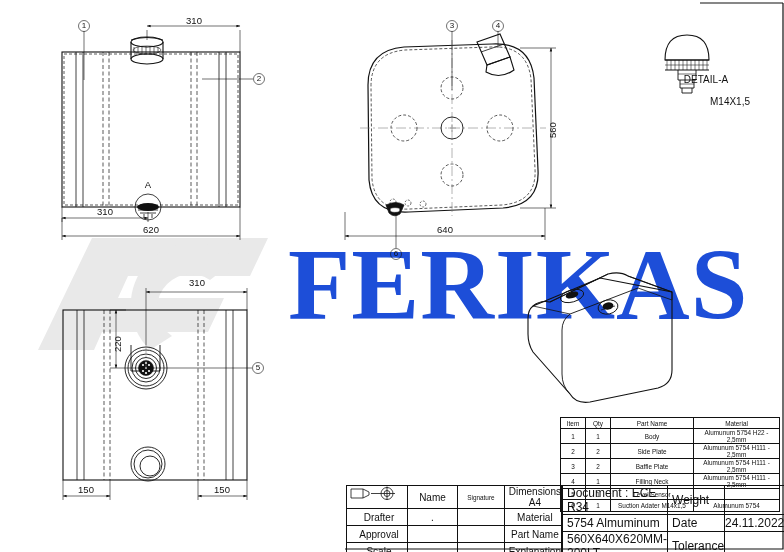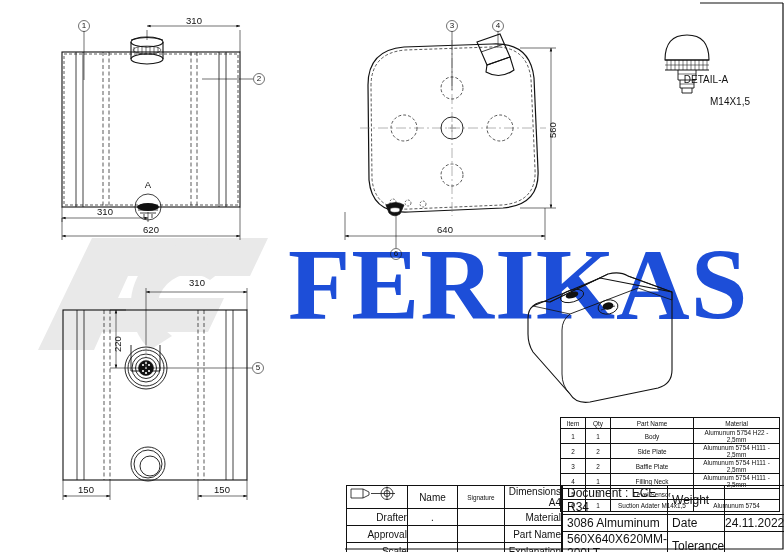--- a/index.html
+++ b/index.html
@@ -16,21 +16,21 @@
       letter-spacing:1px;color:#1d4ed8;font-family:"Liberation Serif","DejaVu Serif",serif;
       line-height:1;white-space:nowrap;}
   
   table{border-collapse:collapse;position:absolute;font-size:6.4px;color:#111;}
   table td,table th{border:0.7px solid #111;padding:0;margin:0;
       text-align:center;vertical-align:middle;font-weight:normal;}
   #parts-table{left:560px;top:417px;width:220px;}
   #parts-table td,#parts-table th{height:10.2px;}
   #tb-left{left:346px;top:485px;width:216px;}
   #tb-left td{height:16px;font-size:10px;}
-  #tb-left td.l{text-align:right;padding-left:4px;}
+  #tb-left td.l{text-align:center;padding-left:4px;}
   #tb-right{left:562px;top:485px;width:218px;}
   #tb-right td{height:16px;font-size:12px;}
   #tb-right td.l{text-align:left;padding-left:4px;}
   svg{position:absolute;left:0;top:0;}
 </style>
 </head>
 <body>
 
 <div id="wm">
   <svg width="784" height="125" viewBox="0 0 784 125">
@@ -405,21 +405,21 @@
 </table>
 
 <table id="tb-right">
   <tbody>
     <tr>
       <td class="l" style="width:114px;">Document : ECE R34</td>
       <td class="l" style="width:46px;">Weight</td>
       <td></td>
     </tr>
     <tr>
-      <td class="l">3086 Almuminum</td>
+      <td class="l">5754 Almuminum</td>
       <td class="l">Date</td>
       <td>24.11.2022</td>
     </tr>
     <tr>
       <td class="l">560X640X620MM-200LT.</td>
       <td class="l">Tolerance</td>
       <td></td>
     </tr>
   </tbody>
 </table>

